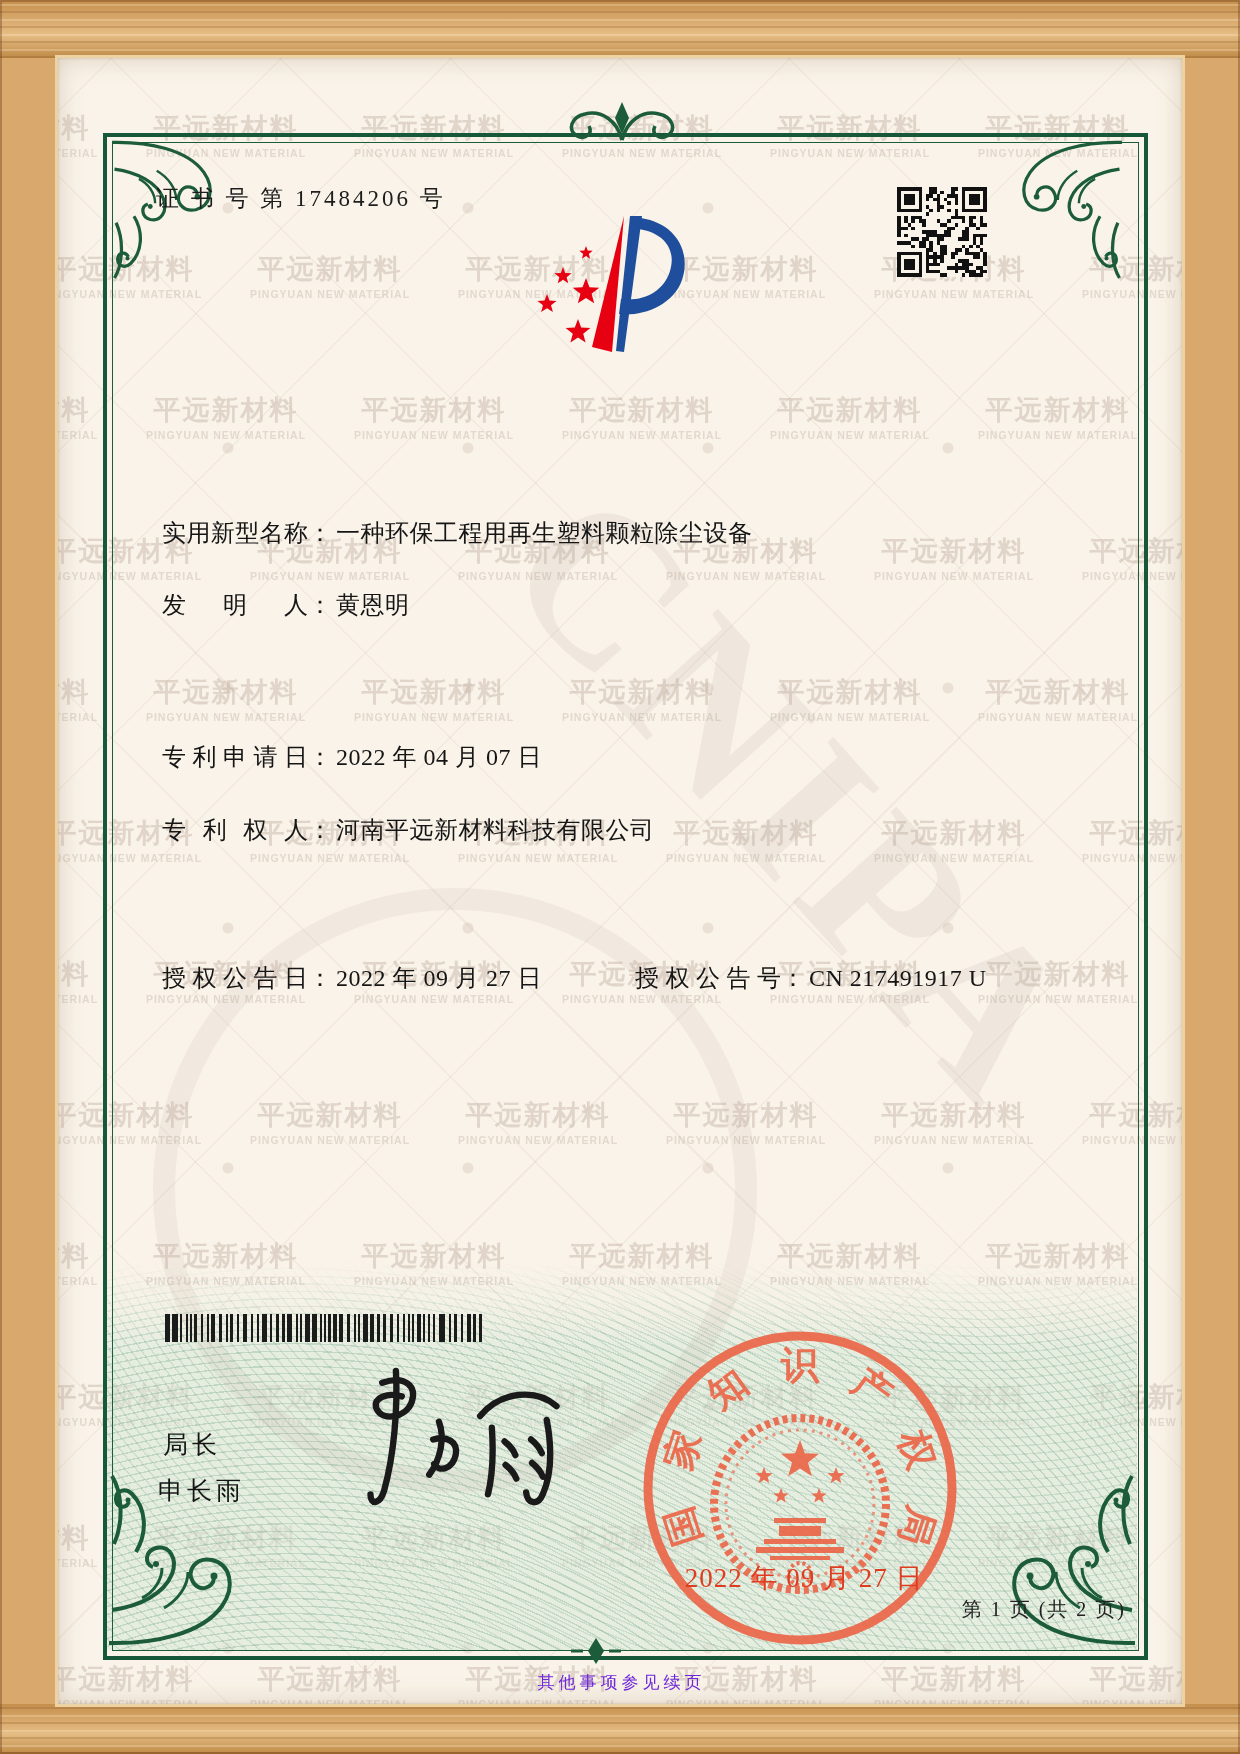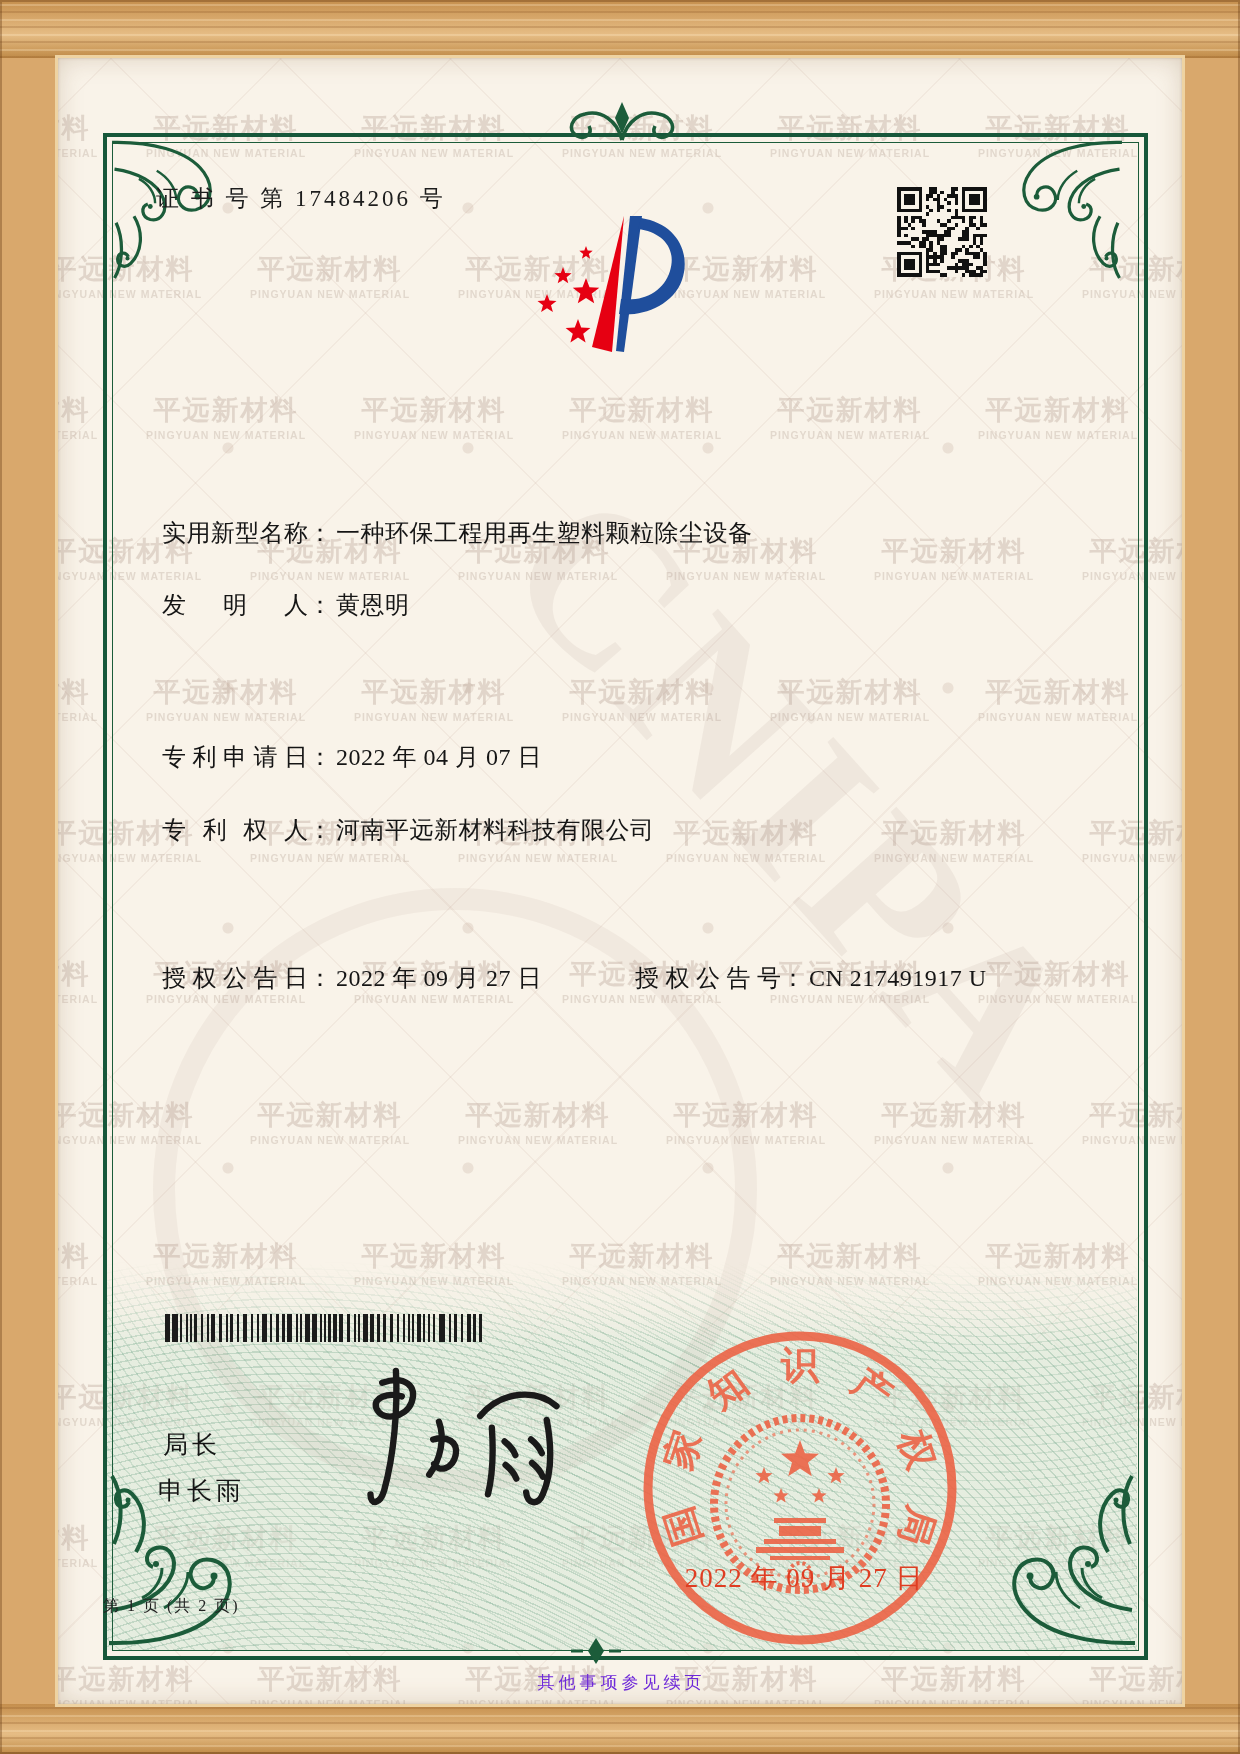--- a/index.html
+++ b/index.html
@@ -95,22 +95,22 @@
   .officer-title{position:absolute;left:105px;top:1370px;font-size:25px;letter-spacing:4px;color:#141414;}
   .officer-name{position:absolute;left:100px;top:1416px;font-size:25px;letter-spacing:4px;color:#141414;}
   .signature{position:absolute;left:287px;top:1303px;}
 
   .seal{position:absolute;left:572px;top:1260px;opacity:.9;}
   .seal-char{font-size:38px;font-weight:bold;fill:#ec6446;text-anchor:middle;
       dominant-baseline:middle;font-family:"Liberation Serif",serif;}
   .seal-date{position:absolute;left:595px;top:1502px;width:302px;text-align:center;
       font-size:27px;color:#df3d22;letter-spacing:1px;white-space:nowrap;}
 
-  .page-info{position:absolute;left:45px;top:1538px;width:1037px;text-align:left;
-      font-size:16px;letter-spacing:2px;color:#222;}
+  .page-info{position:absolute;left:31px;top:1538px;width:1037px;text-align:right;
+      font-size:20px;letter-spacing:2px;color:#222;}
   .cont-note{position:absolute;left:45px;top:1613px;width:1037px;text-align:center;
       font-size:17px;letter-spacing:4px;color:#6d28d9;}
 </style>
 </head>
 <body>
 
 <div class="wood">
   <div class="wood-strip wood-v wood-left"></div>
   <div class="wood-strip wood-v wood-right"></div>
   <div class="wood-strip wood-h wood-top"></div>

